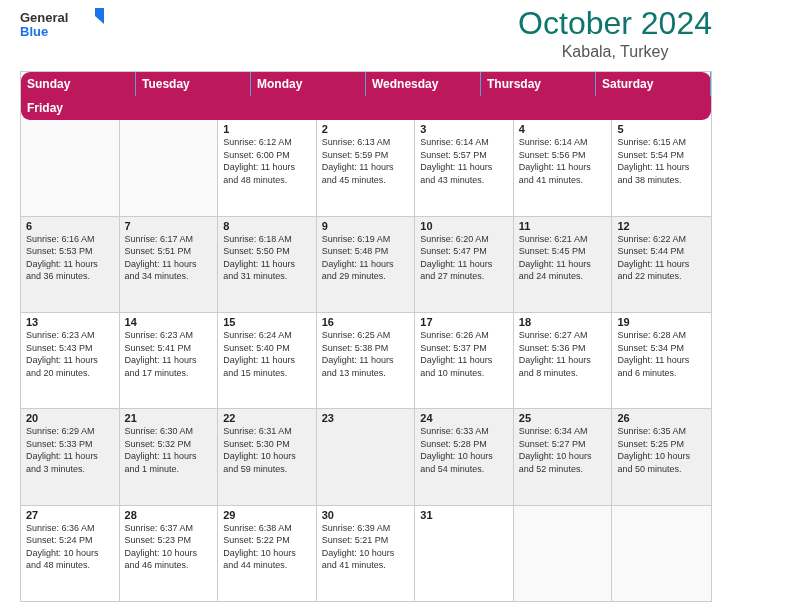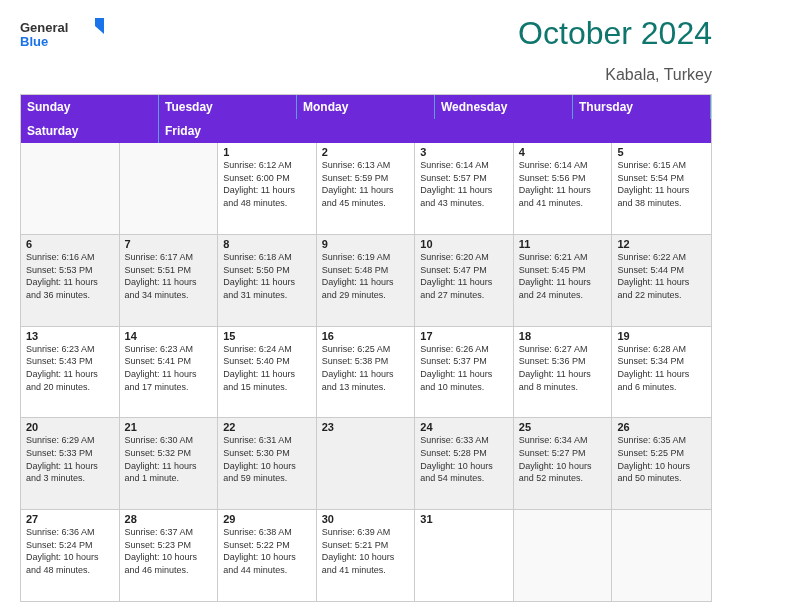--- a/index.html
+++ b/index.html
@@ -6,21 +6,21 @@
     body {
       font-family: Arial, sans-serif;
       background: #fff;
       width: 792px;
       height: 612px;
       overflow: hidden;
     }
     .page {
       width: 732px;
       height: 612px;
-      padding: 16px 20px 10px 20px;
+      padding: 6px 20px 10px 20px;
       display: flex;
       flex-direction: column;
     }
     .header {
       display: flex;
       justify-content: space-between;
       align-items: flex-start;
       margin-bottom: 10px;
     }
     .logo {
@@ -33,32 +33,34 @@
     }
     .month-title {
       font-size: 32px;
       font-weight: 300;
       color: #0f766e;
       line-height: 1.1;
     }
     .location-title {
       font-size: 16px;
       color: #555;
-      margin-top: 15px;
+      margin-top: 2px;
+      text-align: center;
     }
     .calendar {
       flex: 1;
       display: flex;
       flex-direction: column;
       border: 1px solid #ccc;
     }
     .cal-header {
       display: grid;
-      grid-template-columns: repeat(5, 1fr);
-      background: #6d28d9;
+      grid-template-columns: repeat(6, 1fr);
+      background: #be185d;
+      border-radius: 9px;
     }
     .cal-header-cell {
       color: #fff;
       font-size: 12px;
       font-weight: bold;
       padding: 5px 6px;
       border-right: 1px solid #5a9fd6;
       text-align: left;
     }
     .cal-header-cell:last-child { border-right: none; }

